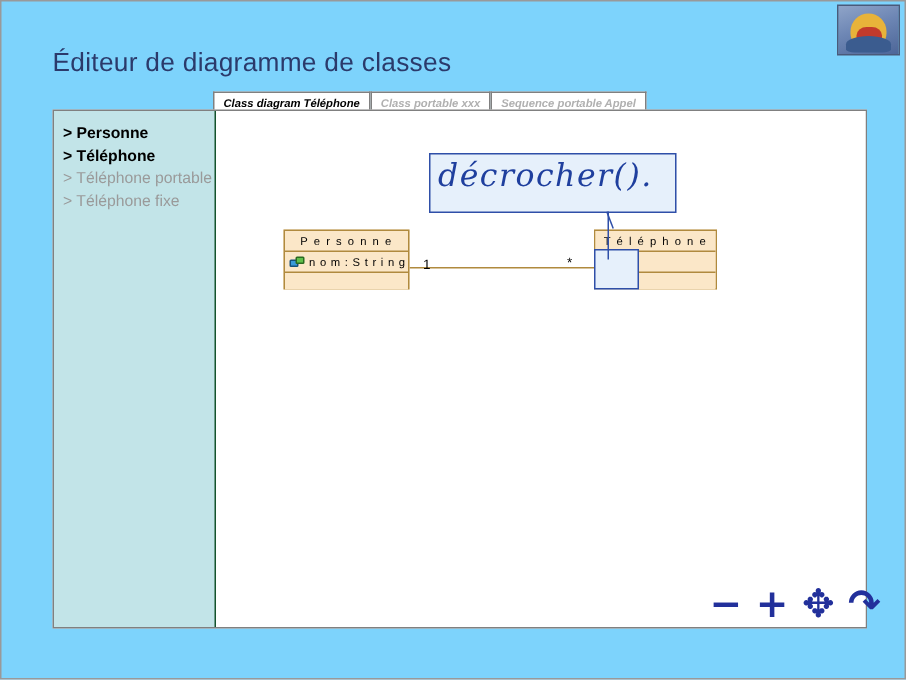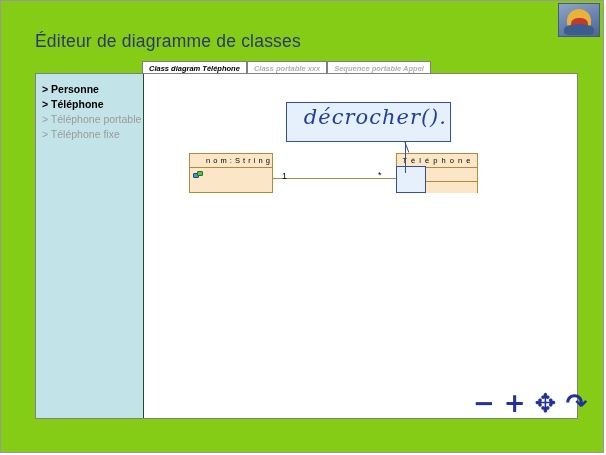--- a/index.html
+++ b/index.html
@@ -12,21 +12,21 @@
     background: #ffffff;
     font-family: "Liberation Sans", sans-serif;
     overflow: hidden;
   }
   #slide {
     position: relative;
     width: 604px;
     height: 453px;
     border: 1px solid #999999;
     box-sizing: border-box;
-    background: #84cc16;
+    background: #7dd3fc;
   }
   
   .logo-badge {
     position: absolute;
     top: 2px;
     right: 3px;
     width: 42px;
     height: 34px;
     border: 1px solid #4a5a7a;
     background: linear-gradient(160deg, #8fa4c8 0%, #6d86b4 45%, #4d6698 100%);
@@ -254,21 +254,20 @@
     position: absolute;
     left: 291px;
     top: 104px;
     width: 155px;
     font-family: "DejaVu Serif", serif;
     font-style: italic;
     font-size: 21px;
     color: #1f3f9e;
     white-space: nowrap;
     letter-spacing: 1px;
-    text-align: right;
   }
   .callout-tail-line1 {
     position: absolute;
     left: 404px;
     top: 140px;
     width: 1px;
     height: 32px;
     background: #2f4fa8;
   }
   .callout-tail-line2 {
@@ -340,20 +339,21 @@
     </div>
 
     <div class="canvas"></div>
   </div>
 
   <div class="assoc-line"></div>
   <div class="mult" id="mult-left">1</div>
   <div class="mult" id="mult-right">*</div>
 
   <div class="uml-class" id="uml-personne">
+    <div class="uml-title">P e r s o n n e</div>
     <div class="uml-attrs">n o m  :  S t r i n g</div>
     <div class="uml-ops"></div>
     <div class="attr-icon">
       <div class="sq1"></div>
       <div class="sq2"></div>
     </div>
   </div>
 
   <div class="uml-class" id="uml-telephone">
     <div class="uml-title">T é l é p h o n e</div>

